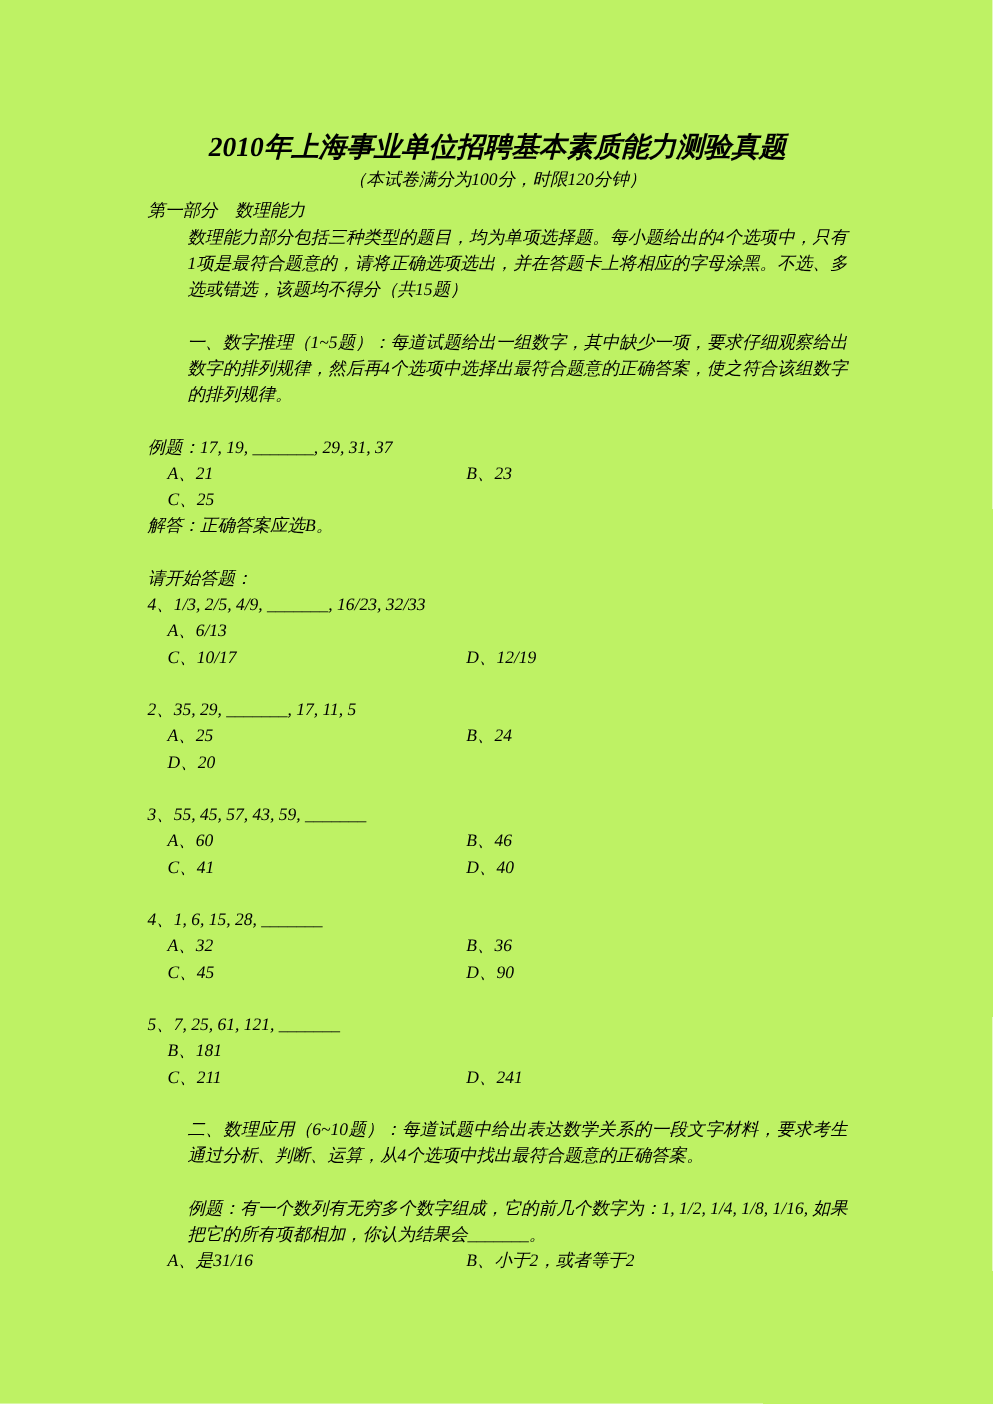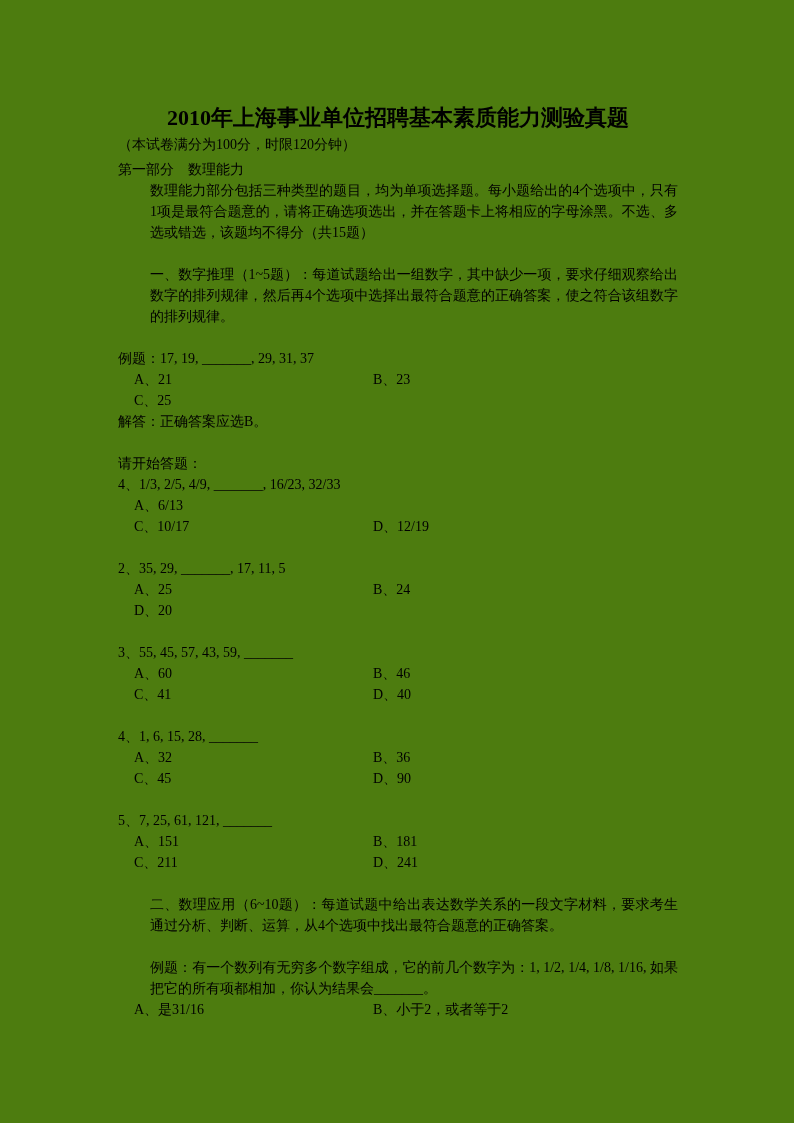--- a/index.html
+++ b/index.html
@@ -5,38 +5,40 @@
   * { margin: 0; padding: 0; box-sizing: border-box; }
   html, body { background: #ffffff; }
   body {
     width: 794px; height: 1123px;
     font-family: "Liberation Serif", "DejaVu Serif", serif;
     color: #000000;
   }
   .page {
     position: relative;
     width: 794px; height: 1123px;
-    background: #4d7c0f;
+    background: #bef264;
     overflow: hidden;
+    font-style: italic;
   }
   .content {
     position: absolute;
     left: 118px; top: 102px;
     width: 560px;
     font-size: 14px;
     line-height: 21px;
   }
   .title {
     font-size: 22px;
     font-weight: bold;
     text-align: center;
     line-height: 32px;
     white-space: nowrap;
   }
   .subtitle {
+    text-align: center;
   }
   .part-heading { margin-top: 4px; }
   .para { text-align: justify; margin-left: 32px; }
   .spacer { height: 21px; }
   .opt-row { display: flex; margin-left: 16px; }
   .opt-left { width: 239px; flex: 0 0 239px; }
   .opt-right { flex: 1; }
 </style>
 </head>
 <body>
@@ -120,21 +122,20 @@
         <span class="opt-left">C、45</span>
         <span class="opt-right">D、90</span>
       </div>
     </div>
 
     <div class="spacer"></div>
 
     <div>
       <div>5、7, 25, 61, 121, _______</div>
       <div class="opt-row">
-        <span class="opt-left">A、151</span>
         <span class="opt-right">B、181</span>
       </div>
       <div class="opt-row">
         <span class="opt-left">C、211</span>
         <span class="opt-right">D、241</span>
       </div>
     </div>
 
     <div class="spacer"></div>
 

